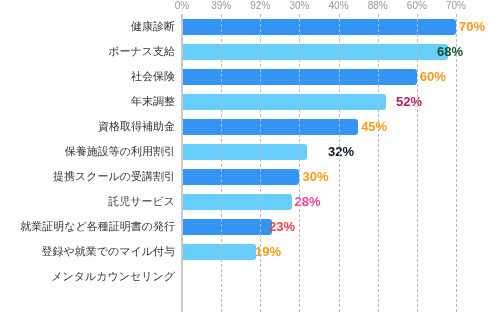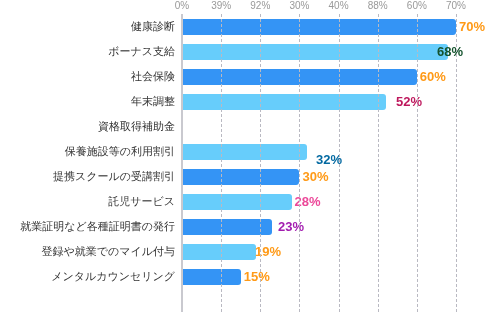--- a/index.html
+++ b/index.html
@@ -138,62 +138,62 @@
       </div>
       <div class="row">
         <div class="cat-label">年末調整</div>
         <div class="bar-wrap">
           <div class="bar light" style="width: 202.543px; background: rgb(103, 205, 251);"></div>
           <div class="val-label" style="left: 210px; color: #be185d;">52%</div>
         </div>
       </div>
       <div class="row">
         <div class="cat-label">資格取得補助金</div>
+        <div class="bar-wrap">
+          <div class="bar dark" style="width: 175.143px; background: rgb(52, 148, 245);"></div>
+          <div class="val-label" style="left: 175.143px; color: rgb(255, 154, 23);">45%</div>
+        </div>
       </div>
       <div class="row">
         <div class="cat-label">保養施設等の利用割引</div>
         <div class="bar-wrap">
           <div class="bar light" style="width: 124.257px; background: rgb(103, 205, 251);"></div>
-          <div class="val-label" style="left: 130px; color: #0369a1; margin-top: 8px;">32%</div>
+          <div class="val-label" style="left: 142px; color: #0f172a;">32%</div>
         </div>
       </div>
       <div class="row">
         <div class="cat-label">提携スクールの受講割引</div>
         <div class="bar-wrap">
           <div class="bar dark" style="width: 116.429px; background: rgb(52, 148, 245);"></div>
           <div class="val-label" style="left: 116.429px; color: rgb(255, 154, 23);">30%</div>
         </div>
       </div>
       <div class="row">
         <div class="cat-label">託児サービス</div>
         <div class="bar-wrap">
           <div class="bar light" style="width: 108.6px; background: rgb(103, 205, 251);"></div>
           <div class="val-label" style="left: 108.6px; color: #ec4899;">28%</div>
         </div>
       </div>
       <div class="row">
         <div class="cat-label">就業証明など各種証明書の発行</div>
         <div class="bar-wrap">
           <div class="bar dark" style="width: 89.0286px; background: rgb(52, 148, 245);"></div>
-          <div class="val-label" style="left: 92px; color: #a21caf;">23%</div>
+          <div class="val-label" style="left: 83px; color: #ef4444;">23%</div>
         </div>
       </div>
       <div class="row">
         <div class="cat-label">登録や就業でのマイル付与</div>
         <div class="bar-wrap">
           <div class="bar light" style="width: 73.3714px; background: rgb(103, 205, 251);"></div>
           <div class="val-label" style="left: 69px; color: rgb(255, 154, 23);">19%</div>
         </div>
       </div>
       <div class="row">
         <div class="cat-label">メンタルカウンセリング</div>
-        <div class="bar-wrap">
-          <div class="bar dark" style="width: 57.7143px; background: rgb(52, 148, 245);"></div>
-          <div class="val-label" style="left: 57.7143px; color: rgb(255, 154, 23);">15%</div>
-        </div>
       </div>
     </div>
 
 <div class="gridline" style="left: 221.143px;"></div>
     <div class="gridline" style="left: 260.286px;"></div>
     <div class="gridline" style="left: 299.429px;"></div>
     <div class="gridline" style="left: 338.571px;"></div>
     <div class="gridline" style="left: 377.714px;"></div>
     <div class="gridline" style="left: 416.857px;"></div>
     <div class="gridline" style="left: 456px;"></div>

